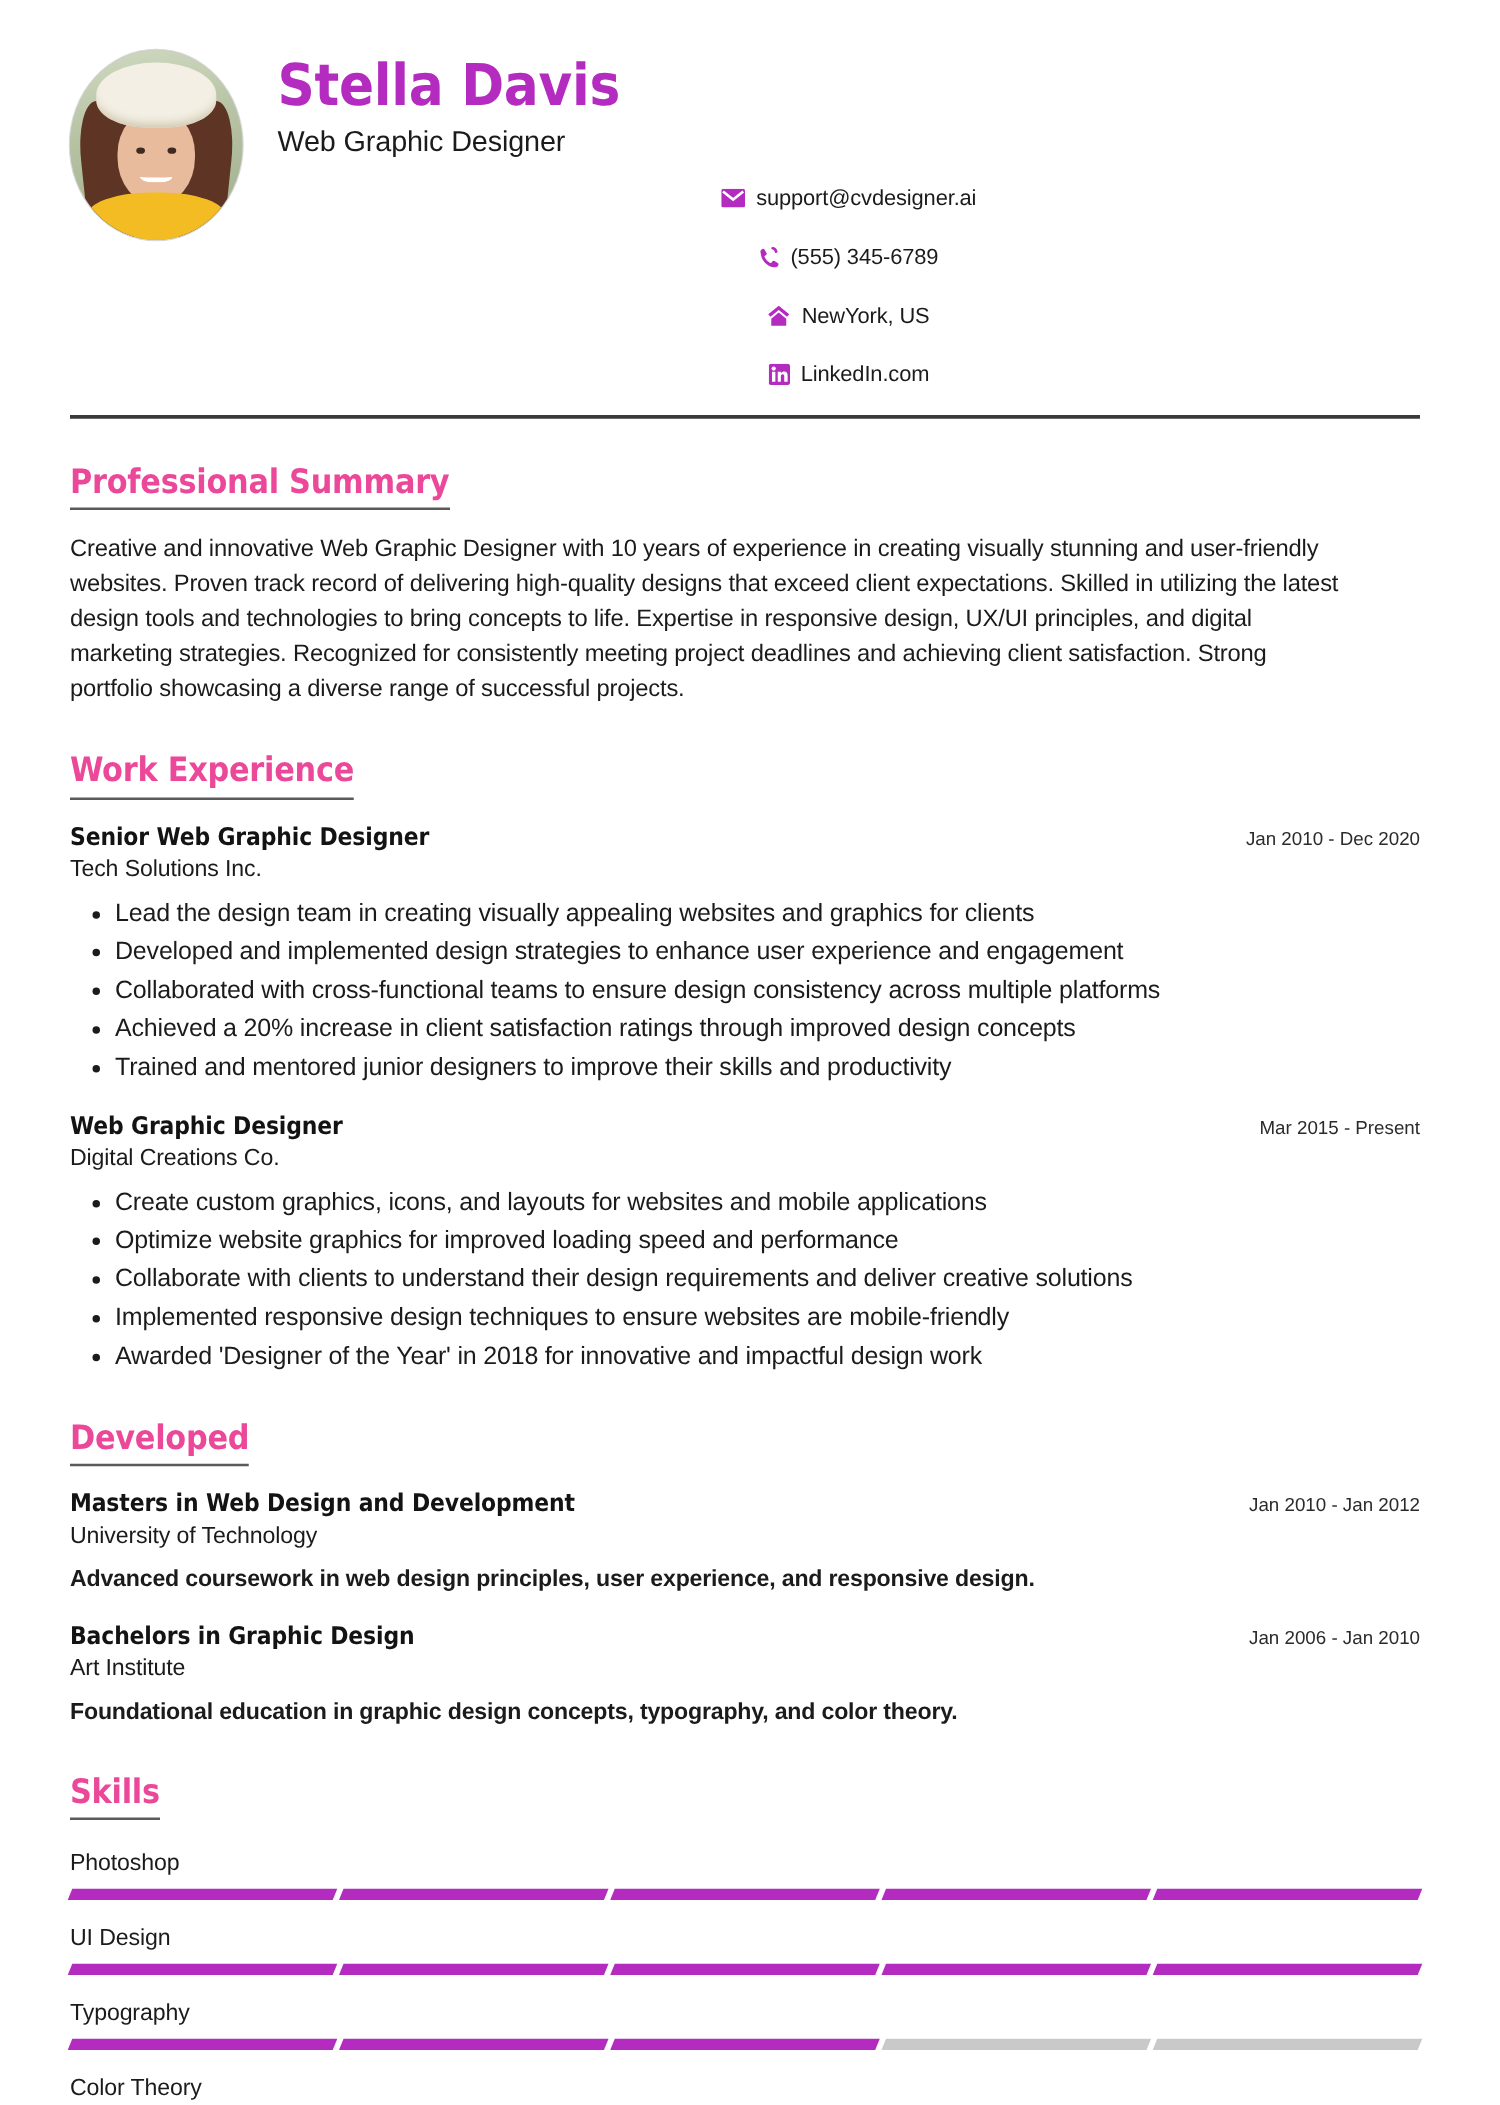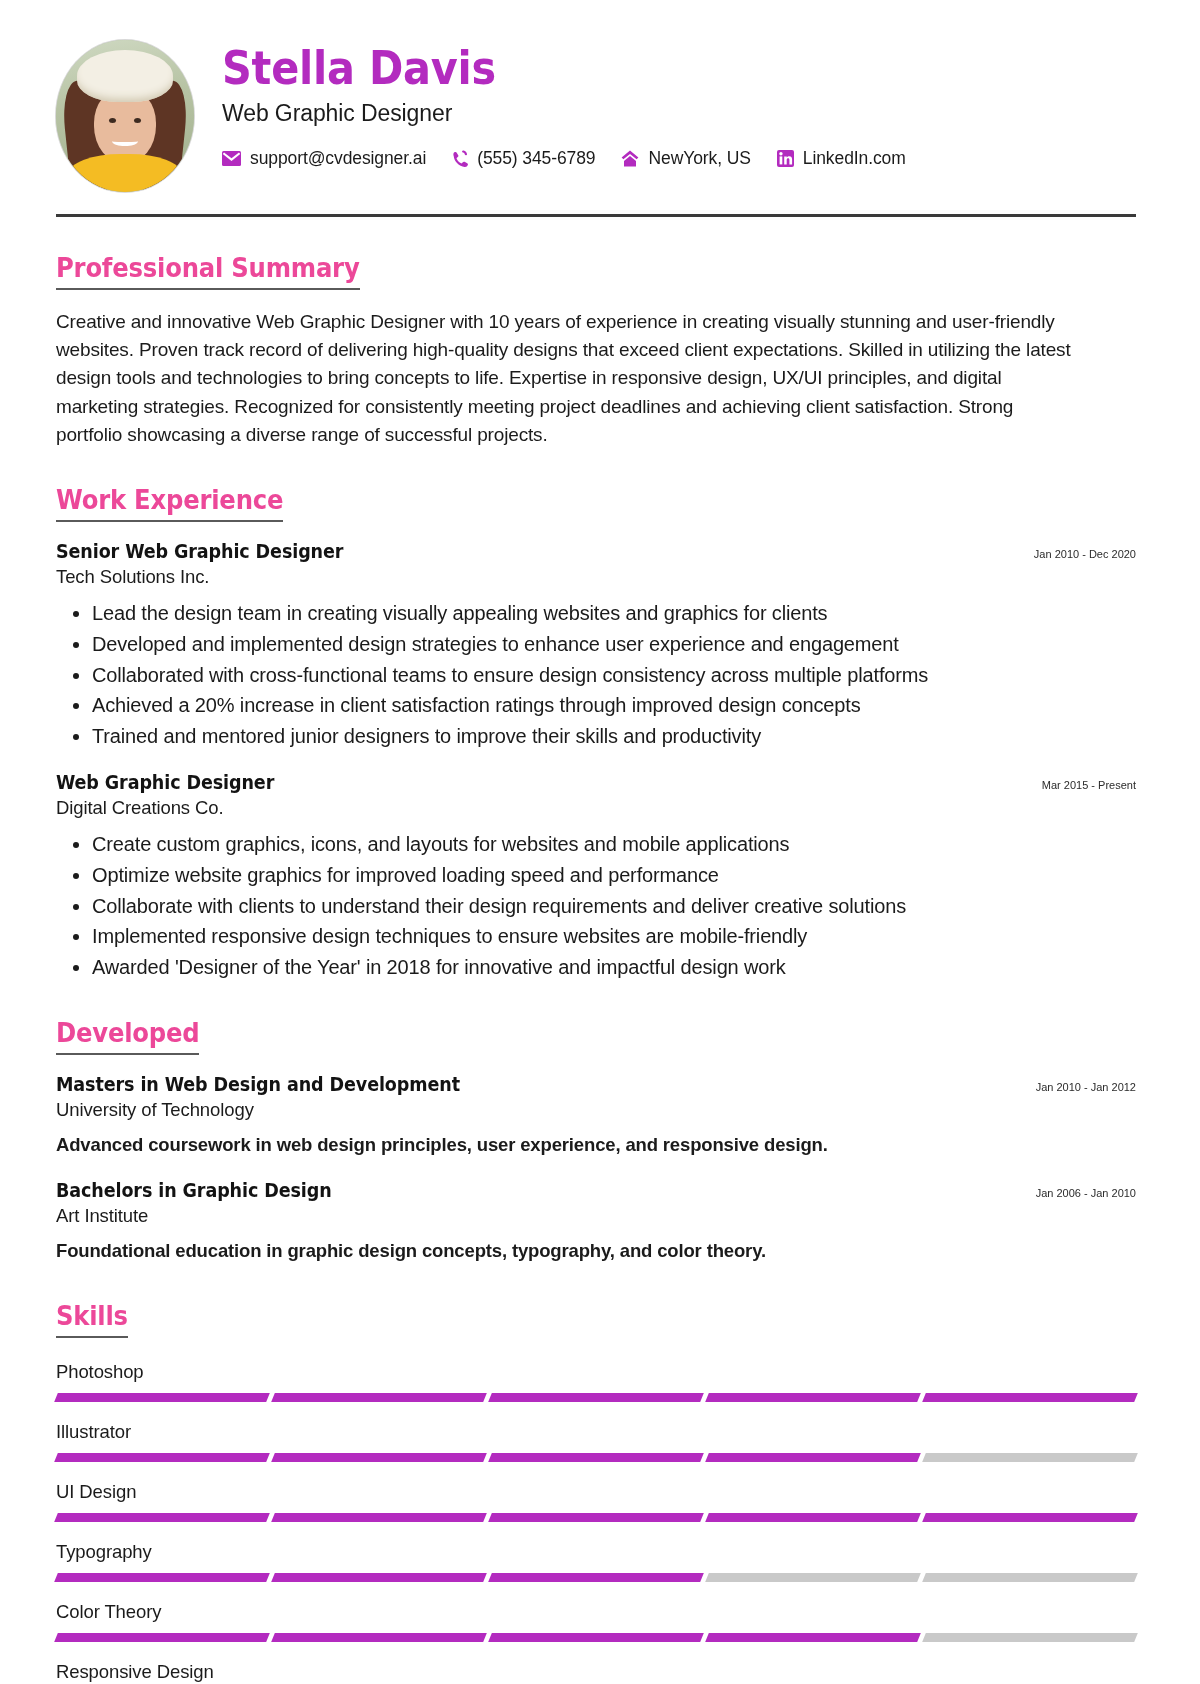--- a/index.html
+++ b/index.html
@@ -106,20 +106,21 @@
     color: #1b1b1b;
     margin-top: 6px;
     letter-spacing: -0.1px;
   }
   .contacts {
     display: flex;
     align-items: center;
     gap: 26px;
     margin-top: 21px;
     flex-wrap: wrap;
+    flex-direction: column;
   }
   .contact {
     display: flex;
     align-items: center;
     gap: 9px;
     font-size: 17.5px;
     color: #1b1b1b;
     letter-spacing: -0.1px;
     white-space: nowrap;
   }
@@ -164,21 +165,21 @@
   }
   .entry-role {
     font-family: "DejaVu Sans Condensed", "Liberation Sans Narrow", "Liberation Sans", sans-serif;
     font-weight: 700;
     font-size: 19.5px;
     color: #131313;
     letter-spacing: -0.1px;
   }
   .entry-date {
     font-family: "Liberation Sans", sans-serif;
-    font-size: 11px;
+    font-size: 15px;
     color: #2b2b2b;
     white-space: nowrap;
     flex: 0 0 auto;
   }
   .entry-org {
     font-size: 18.5px;
     color: #1b1b1b;
     margin-top: 3px;
     letter-spacing: -0.1px;
   }
@@ -376,30 +377,20 @@
           <div class="skill-name">Photoshop</div>
           <div class="skill-bar">
             <span class="seg on"></span>
             <span class="seg on"></span>
             <span class="seg on"></span>
             <span class="seg on"></span>
             <span class="seg on"></span>
           </div>
         </div>
         <div class="skill">
-          <div class="skill-name">Illustrator</div>
-          <div class="skill-bar">
-            <span class="seg on"></span>
-            <span class="seg on"></span>
-            <span class="seg on"></span>
-            <span class="seg on"></span>
-            <span class="seg"></span>
-          </div>
-        </div>
-        <div class="skill">
           <div class="skill-name">UI Design</div>
           <div class="skill-bar">
             <span class="seg on"></span>
             <span class="seg on"></span>
             <span class="seg on"></span>
             <span class="seg on"></span>
             <span class="seg on"></span>
           </div>
         </div>
         <div class="skill">

